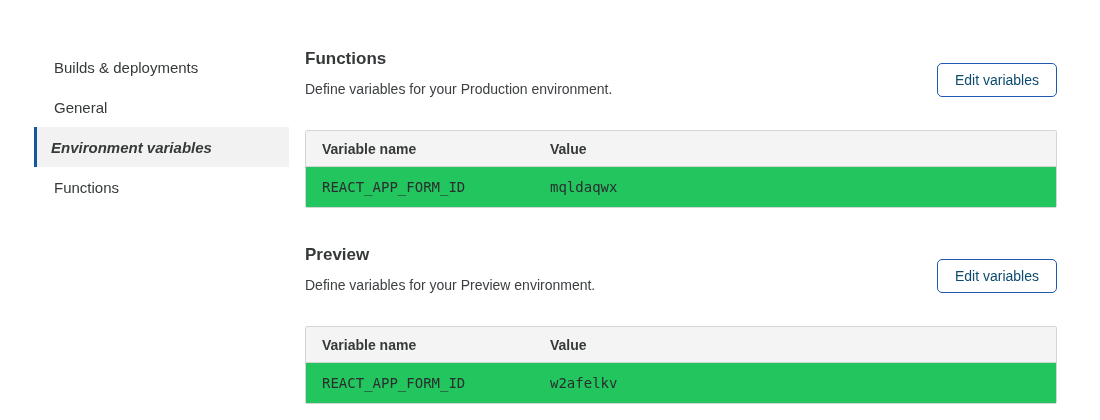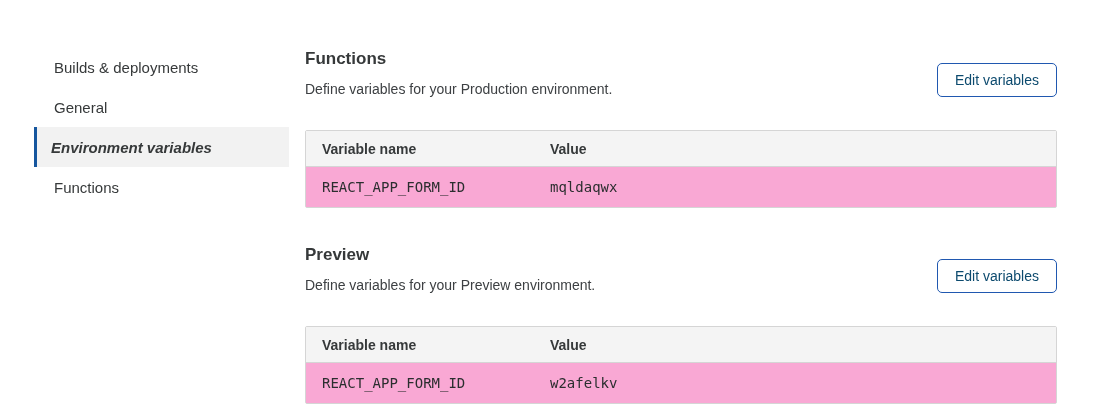--- a/index.html
+++ b/index.html
@@ -85,21 +85,21 @@
     text-align: left;
     font-size: 14px;
     font-weight: 700;
     color: #36393a;
     padding: 9px 16px;
     border-bottom: 1px solid #d5d5d5;
     height: 36px;
   }
   table.vars th:first-child { width: 228px; }
   table.vars td {
-    background: #f9a8d4;
+    background: #22c55e;
     font-family: "DejaVu Sans Mono", monospace;
     font-size: 14px;
     color: #2b2e2f;
     padding: 10px 16px;
     height: 40px;
   }
 </style>
 </head>
 <body>
 

